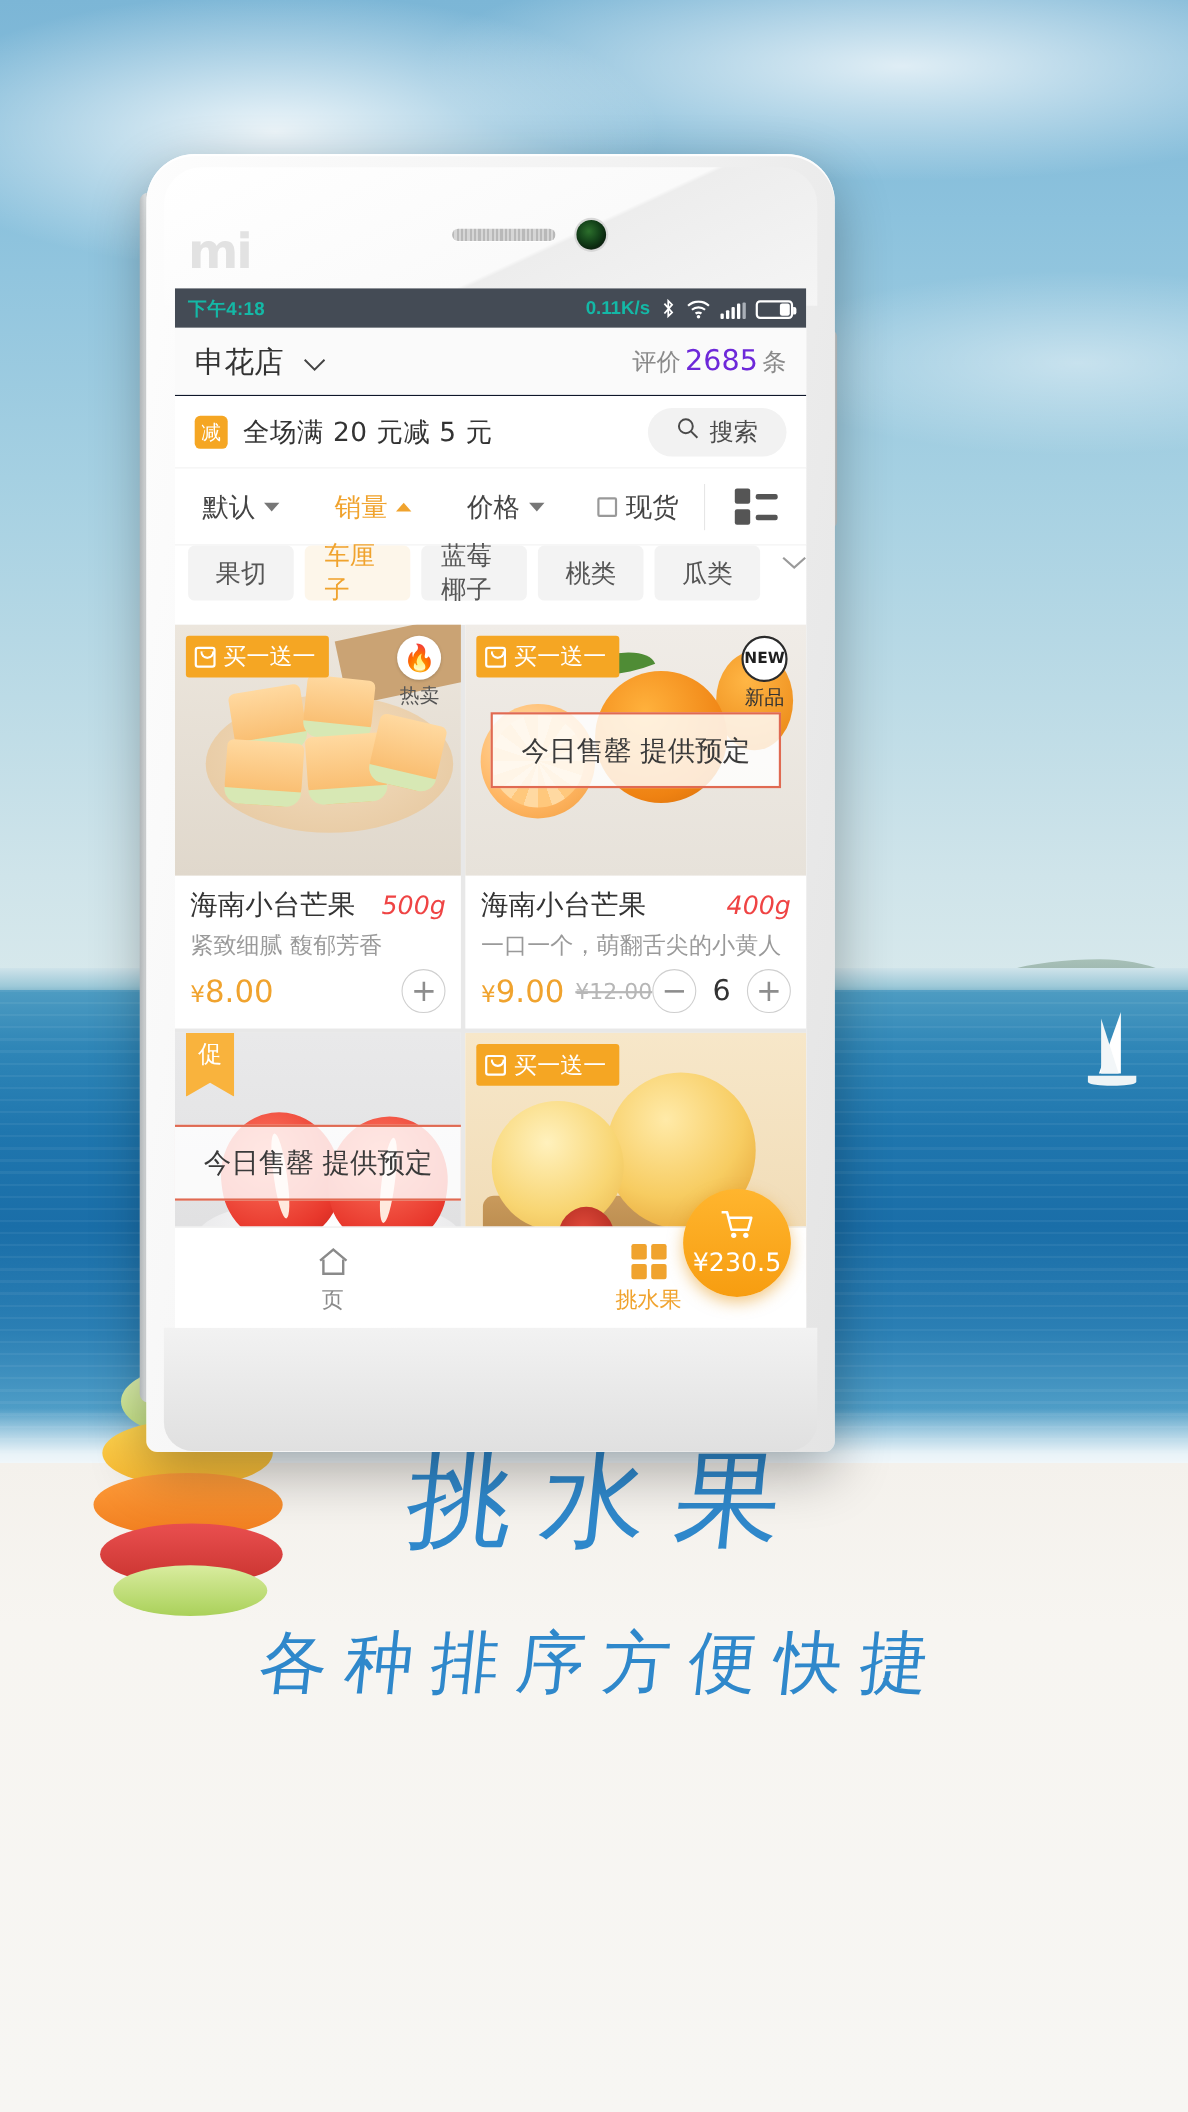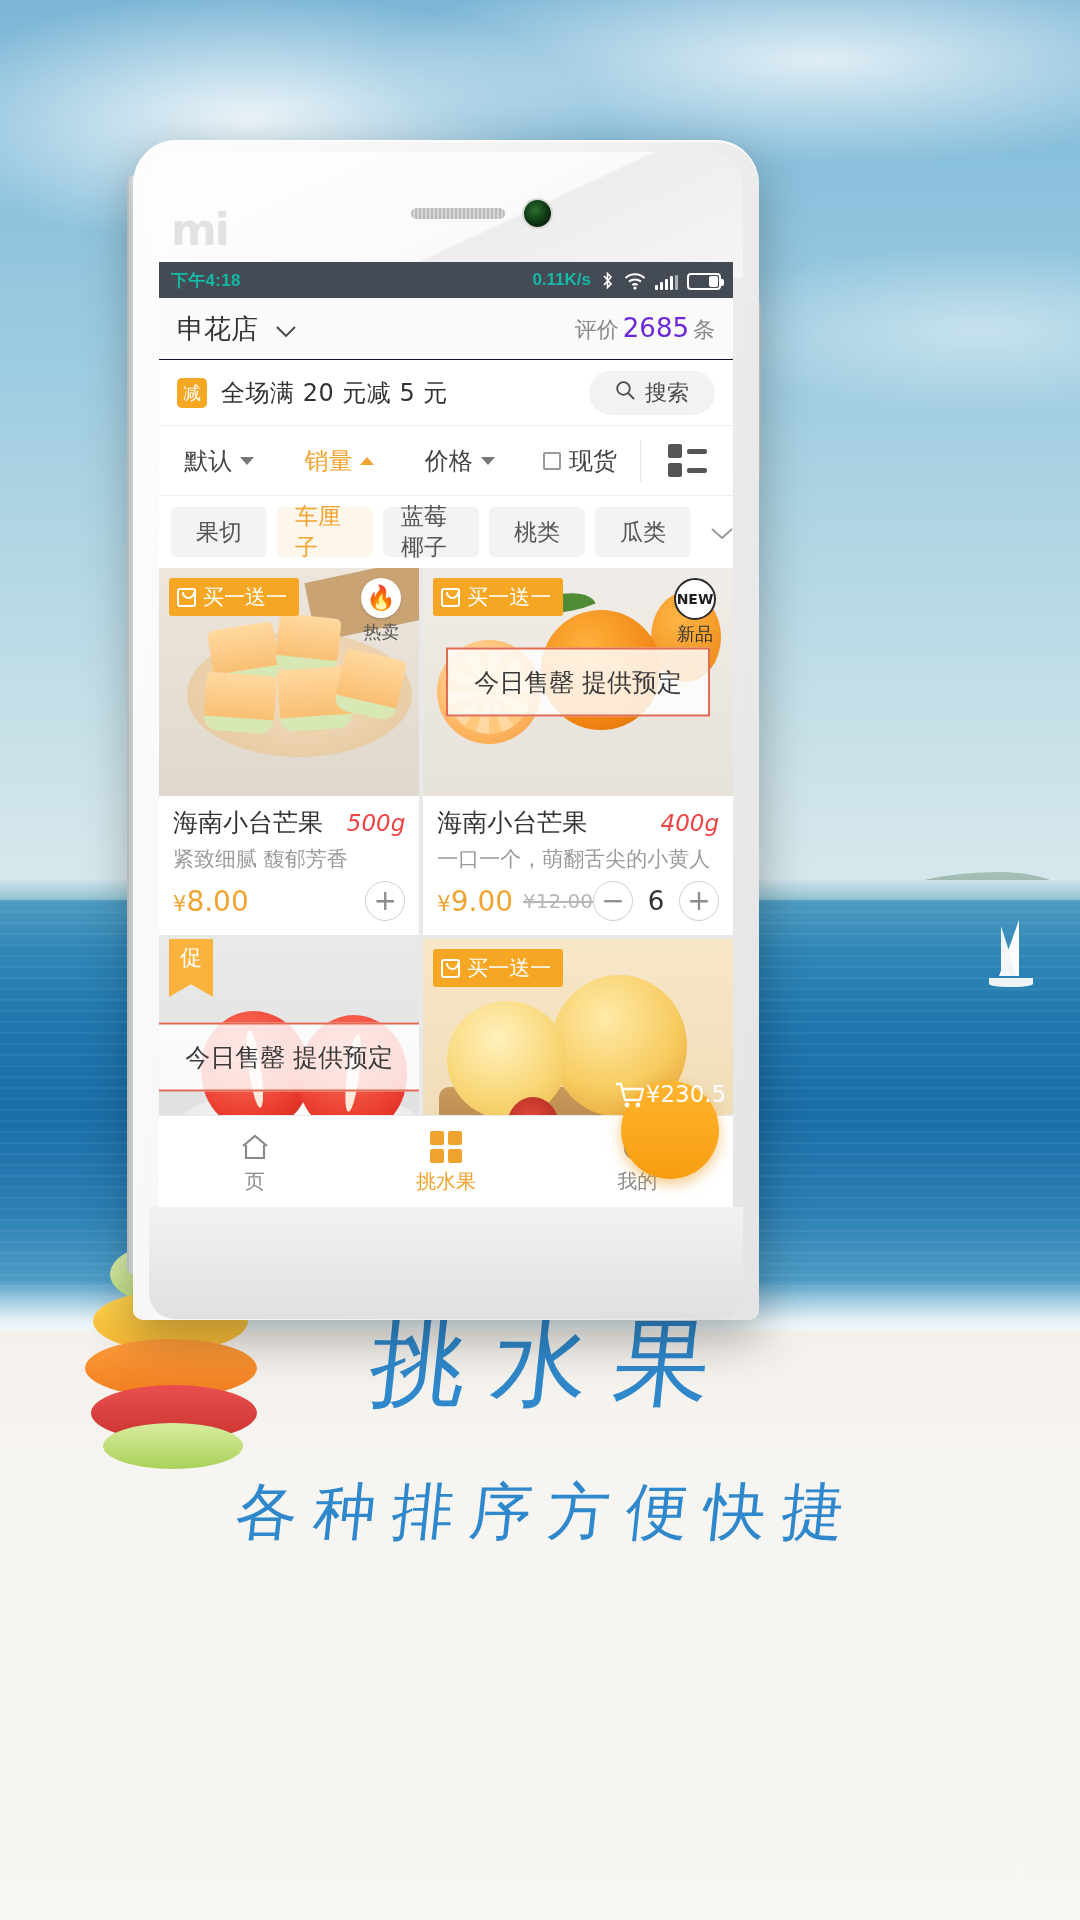--- a/index.html
+++ b/index.html
@@ -200,21 +200,21 @@
   .tri-d{ width:0;height:0;border-left:7px solid transparent;border-right:7px solid transparent;border-top:8px solid #777; }
   .tri-u{ width:0;height:0;border-left:7px solid transparent;border-right:7px solid transparent;border-bottom:8px solid #f0a32e; }
   .chkbox{ width:18px;height:18px;border:2px solid #999;border-radius:2px; }
   .sort-sep{ width:1px; height:42px; background:#e6e6e6; }
   .viewmode{ width:92px; display:flex; align-items:center; justify-content:center; }
   .vm-grid{ display:grid; grid-template-columns:14px 20px; grid-template-rows:14px 14px; gap:5px; }
   .vm-grid span{ background:#555; border-radius:2px; display:block; }
   .vm-grid span:nth-child(2),.vm-grid span:nth-child(4){ height:5px; align-self:center; }
 
   
-  .cats{ height:72px; display:flex; align-items:center; gap:10px; padding:0 12px; background:#fff; }
+  .cats{ height:72px; display:flex; align-items:flex-start; gap:10px; padding:0 12px; background:#fff; }
   .chip{
     height:50px; min-width:96px; padding:0 18px; background:#f3f3f3; border-radius:6px;
     display:flex; align-items:center; justify-content:center; font-size:23px; color:#555;
   }
   .chip.active{ color:#f0a32e; background:#fdf6ea; }
   .cats-more{ margin-left:auto; padding:0 8px; color:#9a9a9a; font-size:26px; }
 
   
   .grid{ display:grid; grid-template-columns:1fr 1fr; gap:4px; background:#e8e8e8; }
   .card{ background:#fff; position:relative; }
@@ -316,21 +316,21 @@
   }
   .tab{ flex:1; text-align:center; color:#8a8a8a; font-size:20px; }
   .tab.active{ color:#f0a32e; }
   .tab .ti{ height:38px; display:flex; align-items:center; justify-content:center; margin-bottom:2px; }
   .tgrid{ display:grid; grid-template-columns:14px 14px; grid-template-rows:14px 14px; gap:4px; }
   .tgrid span{ background:#f0a32e; border-radius:2px; }
   .cart{
     position:absolute; right:14px; bottom:28px; width:98px; height:98px; border-radius:50%;
     background:linear-gradient(#ffb52e,#f79d10);
     box-shadow:0 5px 14px rgba(230,150,20,.5);
-    display:flex; flex-direction:row; justify-content:center;
+    display:flex; flex-direction:column; align-items:center; justify-content:center;
     color:#fff;
   }
   .cart-ic{ font-size:30px; line-height:1; margin-bottom:2px; }
   .cart-amt{ font-size:23px; }
 </style>
 </head>
 <body>
 
 <div class="bg">
   <div class="sky"></div>
@@ -595,30 +595,20 @@
       <div class="ti">
         <span class="tgrid">
             <span></span>
             <span></span>
             <span></span>
             <span></span>
           </span>
       </div>
       <div>挑水果</div>
     </div>
-    <div class="tab">
-      <div class="ti">
-        <svg width="30" height="30" viewBox="0 0 30 30">
-            <circle cx="14" cy="16" r="11" fill="none" stroke="#8a8a8a" stroke-width="2.2"></circle>
-            <path d="M9 13 a5 5 0 0 1 10 0" fill="none" stroke="#8a8a8a" stroke-width="2"></path>
-            <path d="M22 4 l4 3" stroke="#8a8a8a" stroke-width="2"></path>
-          </svg>
-      </div>
-      <div>我的</div>
-    </div>
   </div>
 
   <div class="cart">
     <div class="cart-ic">
       <svg width="32" height="28" viewBox="0 0 32 28">
           <path d="M2 3 H7 L11 19 H26 L29 8 H9" fill="none" stroke="#fff" stroke-width="2.3" stroke-linejoin="round"></path>
           <circle cx="13" cy="24" r="2.4" fill="#fff"></circle>
           <circle cx="24" cy="24" r="2.4" fill="#fff"></circle>
         </svg>
     </div>

